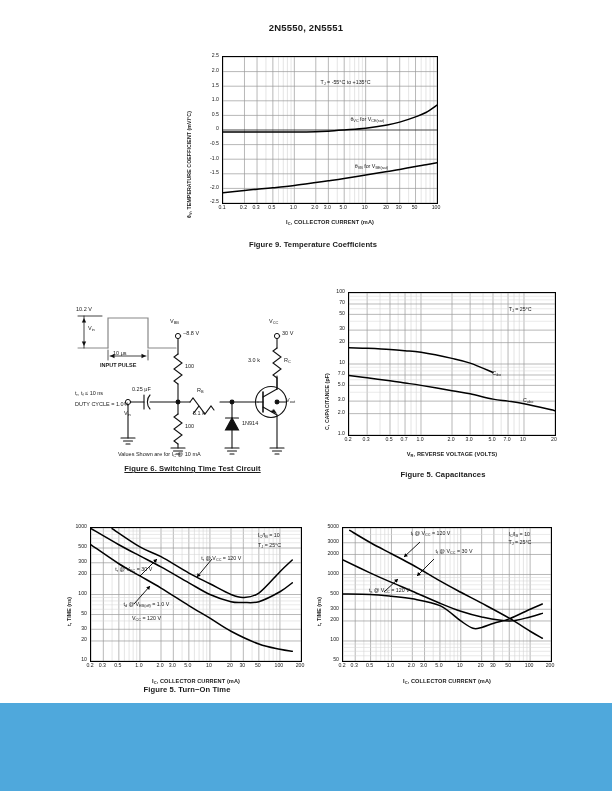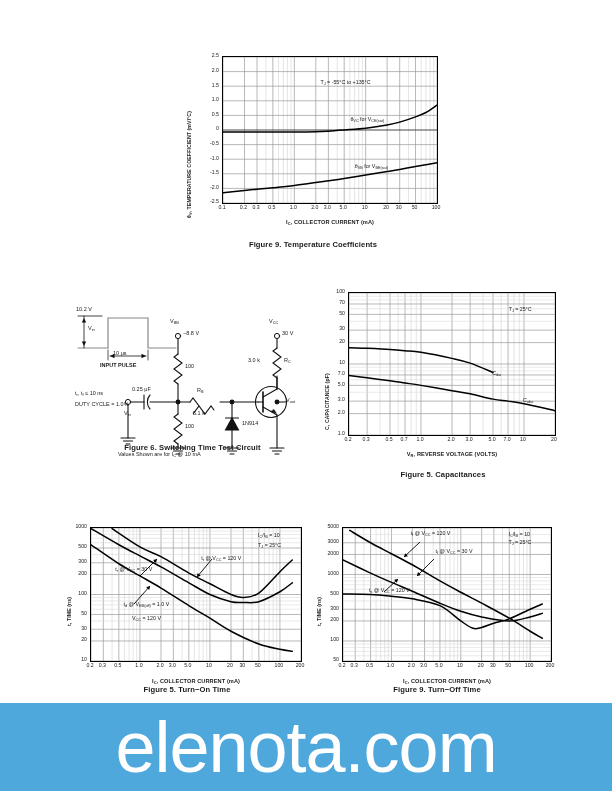--- a/index.html
+++ b/index.html
@@ -78,20 +78,21 @@
     color:#ffffff; font-size:72px; font-weight:400;
     font-family:"Liberation Sans", sans-serif;
     letter-spacing:-1px;
   }
 </style>
 </head>
 <body>
 
 <div class="page">
 
+  <div class="doc-title">2N5550, 2N5551</div>
 
   <div class="chart" id="fig5-chart" style="left:178px; top:52px; width:270px; height:180px;">
     <div class="ylab" id="fig5-ylab" style="left:8px; top:166px; font-size:5.2px;">
       <span>θ</span><sub>V</sub><span>, TEMPERATURE COEFFICIENT (mV/°C)</span>
     </div>
     <div class="plot" id="fig5-plot" style="left:44px; top:4px; width:216px; height:148px;">
         <svg width="214" height="146" viewBox="0 0 214 146">
           <line x1="0" x2="0" y1="0" y2="146" stroke="#9a9a9a" stroke-width="0.7"></line>
           <line x1="21.473473024030664" x2="21.473473024030664" y1="0" y2="146" stroke="#9a9a9a" stroke-width="0.7"></line>
           <line x1="34.03464950333592" x2="34.03464950333592" y1="0" y2="146" stroke="#9a9a9a" stroke-width="0.7"></line>
@@ -287,21 +288,21 @@
       <span>R</span><sub>C</sub>
     </div>
     <div class="ctxt" style="left:214px; top:101px;">
       <span>V</span><sub>out</sub>
     </div>
 
     <div class="ctxt" style="left:46px; top:155px;">
       <span>Values Shown are for I</span><sub>C</sub><span> @ 10 mA</span>
     </div>
   </div>
-  <div class="fig-caption" style="left:55px; top:443px; width:275px;">Figure 6. Switching Time Test Circuit</div>
+  <div class="fig-caption" style="left:55px; top:464px; width:275px;text-decoration:underline;">Figure 6. Switching Time Test Circuit</div>
 
   <div class="chart" id="fig7-chart" style="left:318px; top:288px; width:250px; height:180px;">
     <div class="ylab" id="fig7-ylab" style="left:6px; top:142px; font-size:5.2px;">
       <span>C, CAPACITANCE (pF)</span>
     </div>
     <div class="plot" id="fig7-plot" style="left:30px; top:4px; width:208px; height:144px;">
         <svg width="206" height="142" viewBox="0 0 206 142">
           <line x1="0" x2="0" y1="0" y2="142" stroke="#9a9a9a" stroke-width="0.7"></line>
           <line x1="18.13739968273517" x2="18.13739968273517" y1="0" y2="142" stroke="#9a9a9a" stroke-width="0.7"></line>
           <line x1="31.00608955339006" x2="31.00608955339006" y1="0" y2="142" stroke="#cfcfcf" stroke-width="0.55"></line>
@@ -573,22 +574,20 @@
       </svg>
       <svg width="250" height="170" viewBox="0 0 250 170" style="position: absolute; left: 0px; top: 0px; pointer-events: none;">
         <path d="M122,35 L105,52" stroke="#000" stroke-width="0.9" fill="none"></path>
         <path d="M105,52 L105.96558933001498,48.11829454417762 L108.88170545582238,51.03441066998502 z" fill="#000"></path>
       </svg>
       <svg width="250" height="170" viewBox="0 0 250 170" style="position: absolute; left: 0px; top: 0px; pointer-events: none;">
         <path d="M72,68 L86,55" stroke="#000" stroke-width="0.9" fill="none"></path>
         <path d="M86,55 L84.89140389465886,58.84330777784221 L82.08521609320883,55.821259376280636 z" fill="#000"></path>
       </svg>
     </div>
-  <div class="fig-caption" style="left:312px; top:685px; width:250px;">Figure 9. Turn−Off Time</div>
 
   <div class="footer-rule"></div>
   <div class="footer-txt" style="top:752px;">http://onsemi.com</div>
   <div class="footer-txt" style="top:762px;">4</div>
 
   <div class="watermark-band"></div>
-  <div class="watermark-text">elenota.com</div>
 
 </div>
 
 </body></html>

